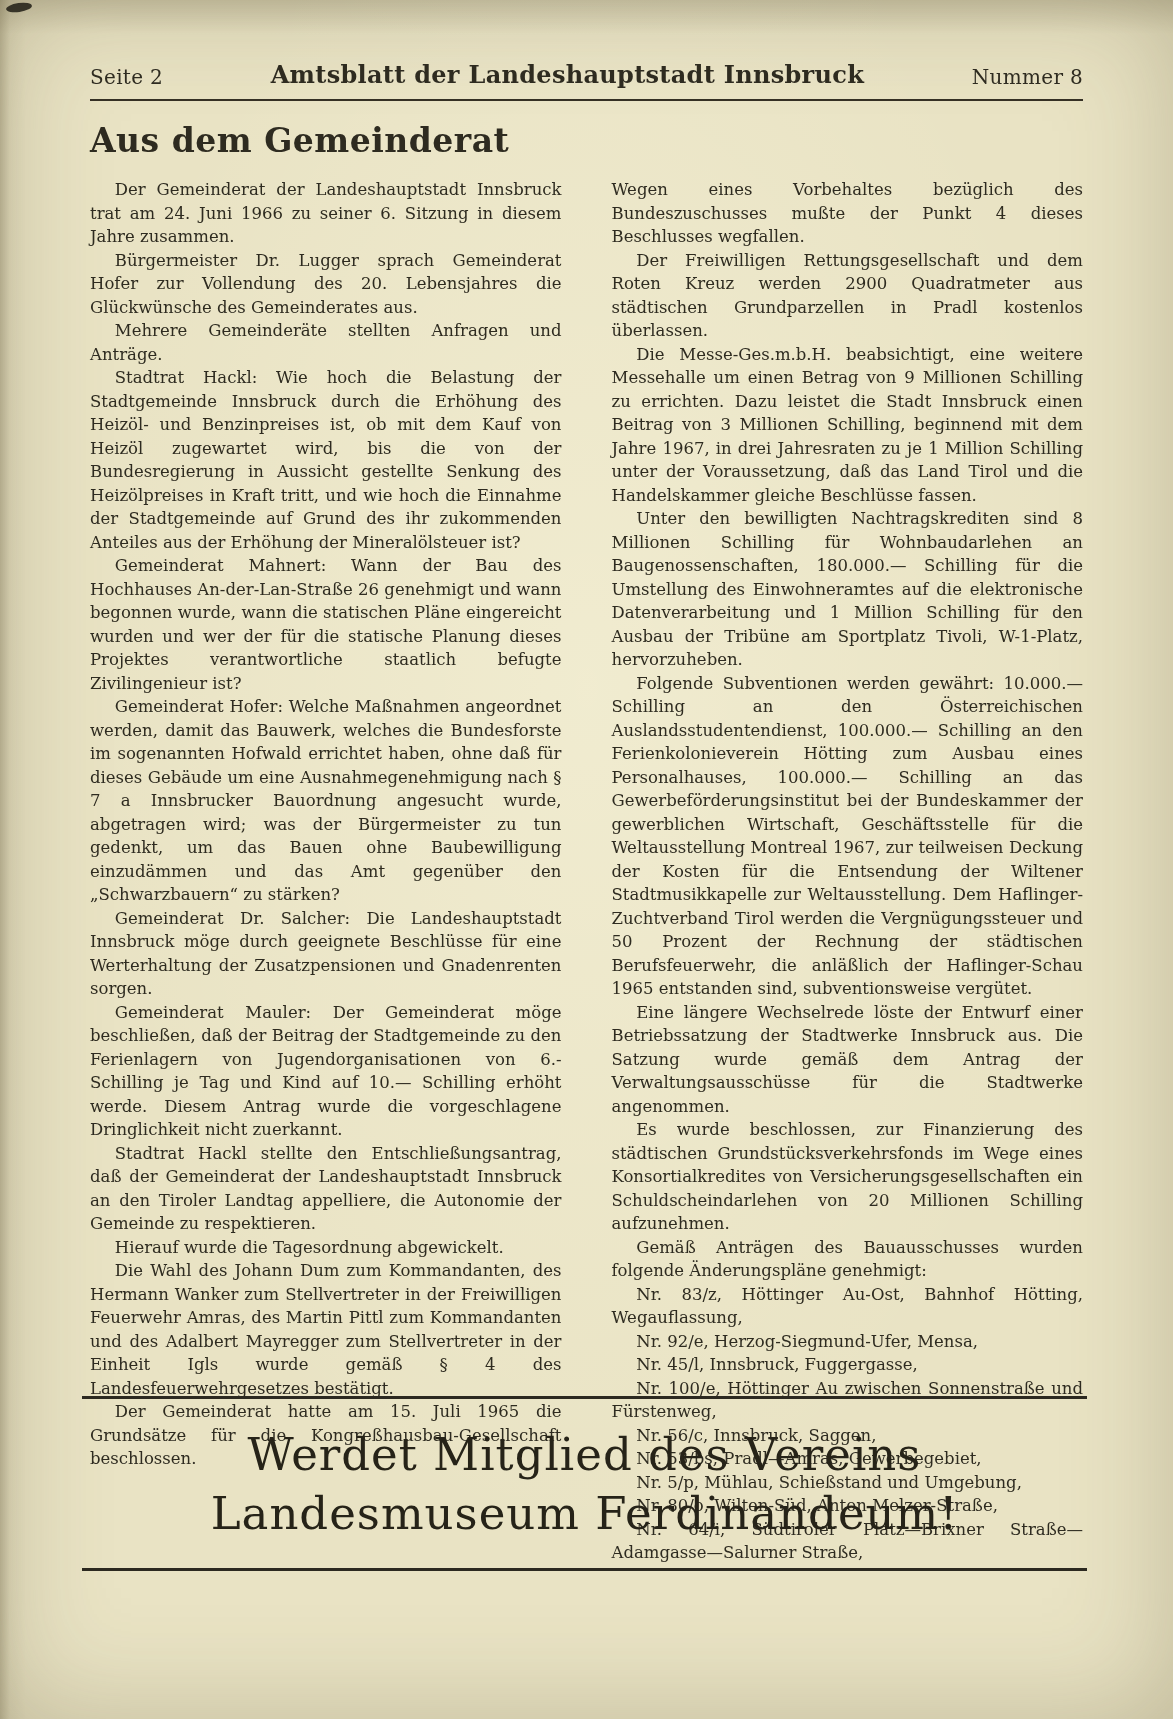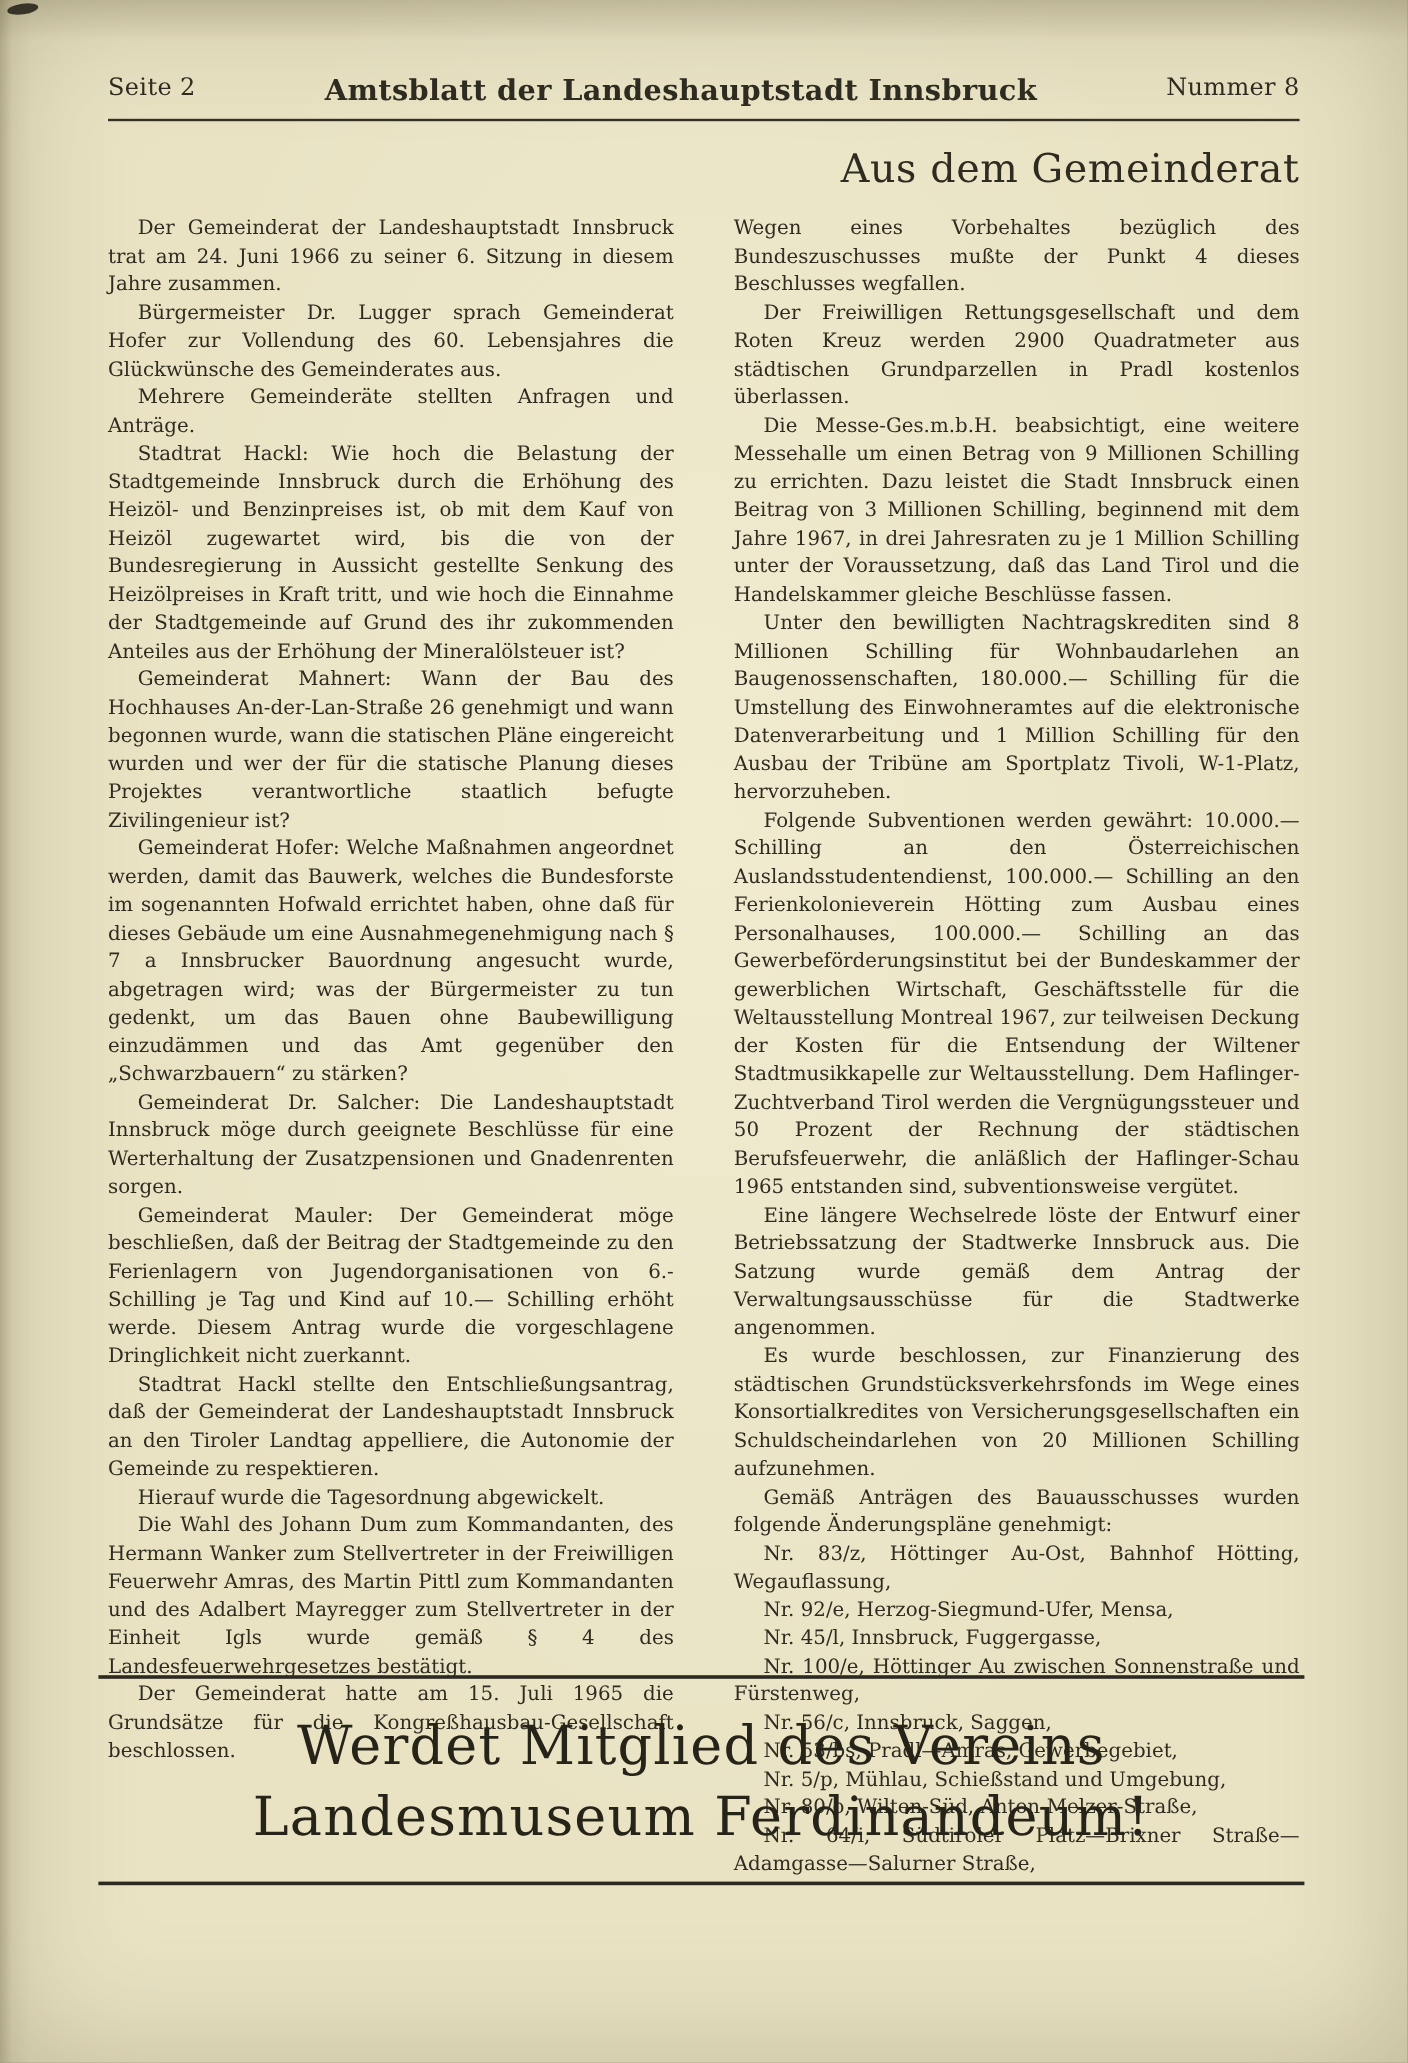--- a/index.html
+++ b/index.html
@@ -22,33 +22,33 @@
 
   .speck {
     position: absolute; left: 6px; top: 3px;
     width: 26px; height: 9px; border-radius: 50%;
     background: #201d15; transform: rotate(-8deg); opacity: .85;
   }
 
   .content { padding: 0 90px; }
 
   .masthead {
-    display: flex; align-items: flex-start; justify-content: space-between;
+    display: flex; align-items: flex-end; justify-content: space-between;
     padding-top: 60px;
     font-size: 20px; letter-spacing: .3px;
   }
   .masthead .center { font-weight: bold; font-size: 24px; }
   .mast-rule {
     border: 0; border-top: 2.5px solid #353024;
     margin: 10px 0 0 0;
   }
 
   .page-title {
-    text-align: right;
-    font-size: 33px; font-weight: normal;
+    text-align: left;
+    font-size: 33px; font-weight: bold;
     margin: 20px 0 18px 0;
     letter-spacing: .5px;
   }
 
   .columns {
     display: flex; gap: 50px;
     text-align: justify;
     font-size: 16.5px; line-height: 23.5px;
   }
   .col { flex: 1 1 0; min-width: 0; }
@@ -82,21 +82,21 @@
       <span class="center">Amtsblatt der Landeshauptstadt Innsbruck</span>
       <span class="right">Nummer 8</span>
     </div>
     <hr class="mast-rule">
 
     <h1 class="page-title">Aus dem Gemeinderat</h1>
 
     <div class="columns">
       <div class="col">
           <p class="para indent">Der Gemeinderat der Landeshauptstadt Innsbruck trat am 24. Juni 1966 zu seiner 6. Sitzung in diesem Jahre zusammen.</p>
-          <p class="para indent">Bürgermeister Dr. Lugger sprach Gemeinderat Hofer zur Vollendung des 60. Lebensjahres die Glückwünsche des Gemeinderates aus.</p>
+          <p class="para indent">Bürgermeister Dr. Lugger sprach Gemeinderat Hofer zur Vollendung des 20. Lebensjahres die Glückwünsche des Gemeinderates aus.</p>
           <p class="para indent">Mehrere Gemeinderäte stellten Anfragen und Anträge.</p>
           <p class="para indent">Stadtrat Hackl: Wie hoch die Belastung der Stadtgemeinde Innsbruck durch die Erhöhung des Heizöl- und Benzinpreises ist, ob mit dem Kauf von Heizöl zugewartet wird, bis die von der Bundesregierung in Aussicht gestellte Senkung des Heizölpreises in Kraft tritt, und wie hoch die Einnahme der Stadtgemeinde auf Grund des ihr zukommenden Anteiles aus der Erhöhung der Mineralölsteuer ist?</p>
           <p class="para indent">Gemeinderat Mahnert: Wann der Bau des Hochhauses An-der-Lan-Straße 26 genehmigt und wann begonnen wurde, wann die statischen Pläne eingereicht wurden und wer der für die statische Planung dieses Projektes verantwortliche staatlich befugte Zivilingenieur ist?</p>
           <p class="para indent">Gemeinderat Hofer: Welche Maßnahmen angeordnet werden, damit das Bauwerk, welches die Bundesforste im sogenannten Hofwald errichtet haben, ohne daß für dieses Gebäude um eine Ausnahmegenehmigung nach § 7 a Innsbrucker Bauordnung angesucht wurde, abgetragen wird; was der Bürgermeister zu tun gedenkt, um das Bauen ohne Baubewilligung einzudämmen und das Amt gegenüber den „Schwarzbauern“ zu stärken?</p>
           <p class="para indent">Gemeinderat Dr. Salcher: Die Landeshauptstadt Innsbruck möge durch geeignete Beschlüsse für eine Werterhaltung der Zusatzpensionen und Gnadenrenten sorgen.</p>
           <p class="para indent">Gemeinderat Mauler: Der Gemeinderat möge beschließen, daß der Beitrag der Stadtgemeinde zu den Ferienlagern von Jugendorganisationen von 6.- Schilling je Tag und Kind auf 10.— Schilling erhöht werde. Diesem Antrag wurde die vorgeschlagene Dringlichkeit nicht zuerkannt.</p>
           <p class="para indent">Stadtrat Hackl stellte den Entschließungsantrag, daß der Gemeinderat der Landeshauptstadt Innsbruck an den Tiroler Landtag appelliere, die Autonomie der Gemeinde zu respektieren.</p>
           <p class="para indent">Hierauf wurde die Tagesordnung abgewickelt.</p>
           <p class="para indent">Die Wahl des Johann Dum zum Kommandanten, des Hermann Wanker zum Stellvertreter in der Freiwilligen Feuerwehr Amras, des Martin Pittl zum Kommandanten und des Adalbert Mayregger zum Stellvertreter in der Einheit Igls wurde gemäß § 4 des Landesfeuerwehrgesetzes bestätigt.</p>
           <p class="para indent">Der Gemeinderat hatte am 15. Juli 1965 die Grundsätze für die Kongreßhausbau-Gesellschaft beschlossen.</p>

